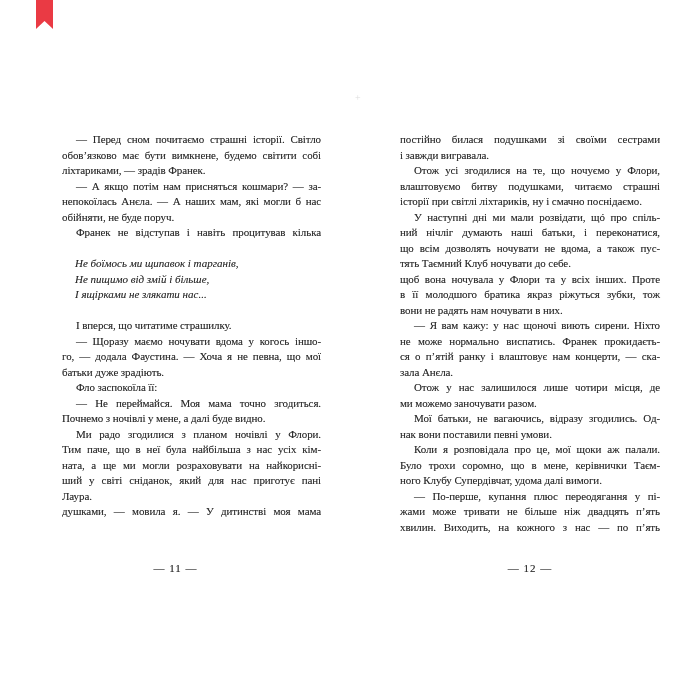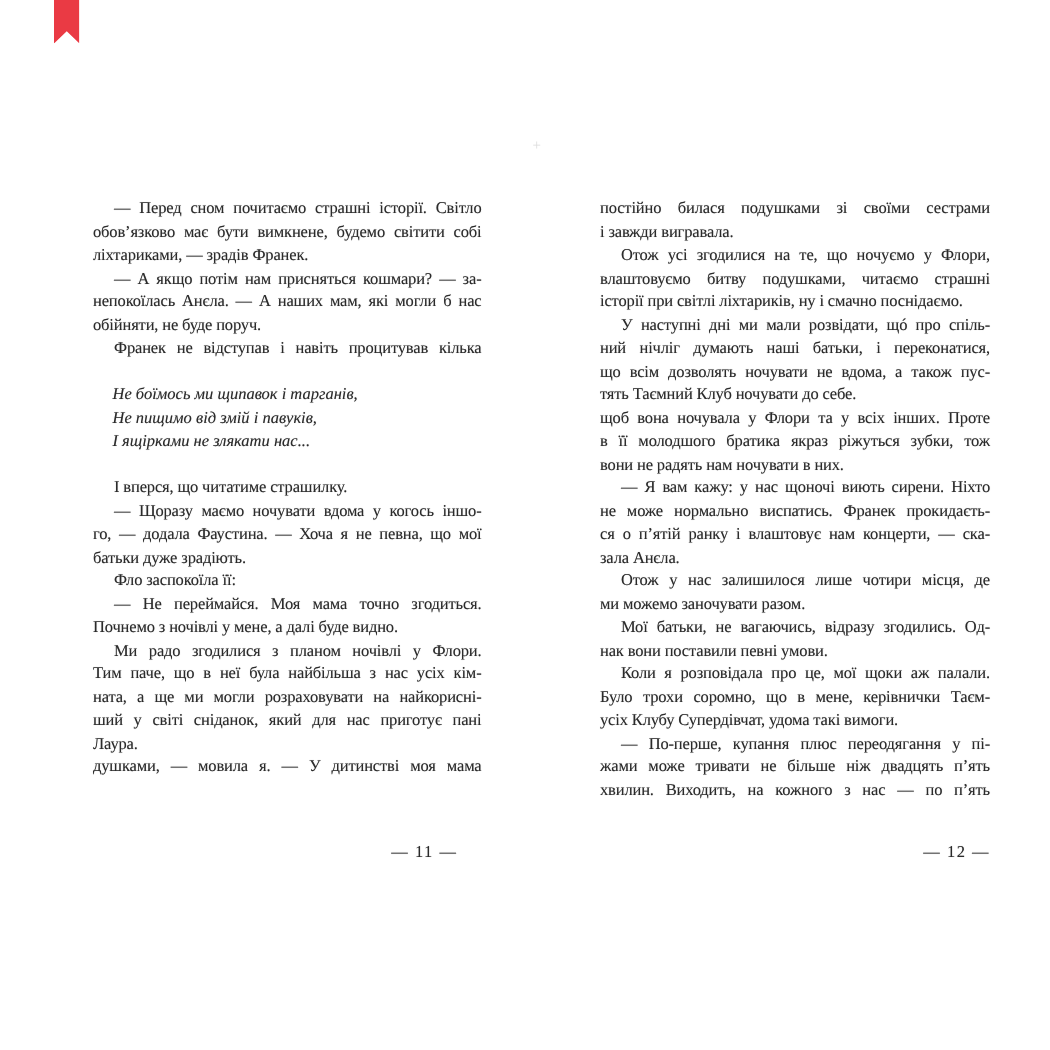--- a/index.html
+++ b/index.html
@@ -23,21 +23,21 @@
     height:15.5px; line-height:15.5px; font-size:11px;
     letter-spacing:-0.1px;
     white-space:nowrap; overflow:visible;
     text-shadow:0 0 0.5px rgba(50,50,50,0.45);
   }
   .just { text-align:justify; text-align-last:justify; }
   .ind   { padding-left:14px; }
   .verse { font-style:italic; padding-left:13px; letter-spacing:0; }
   .blank { height:15.5px; }
   .pagenum {
-    position:absolute; top:562px; text-align:right; font-size:11px;
+    position:absolute; top:562px; text-align:center; font-size:11px;
     letter-spacing:1px;
     text-shadow:0 0 0.5px rgba(50,50,50,0.45);
   }
   .pn-left  { left:46px;  width:259px; }
   .pn-right { left:400px; width:260px; }
 </style>
 </head>
 <body>
 
 <div class="spread" style="background: rgb(255, 255, 255); color: rgb(43, 43, 43);">
@@ -49,21 +49,21 @@
   <div class="textcol col-left" id="col-left">
       <div class="line just ind">— Перед сном почитаємо страшні історії. Світло</div>
       <div class="line just">обов’язково має бути вимкнене, будемо світити собі</div>
       <div class="line">ліхтариками, — зрадів Франек.</div>
       <div class="line just ind">— А якщо потім нам присняться кошмари? — за-</div>
       <div class="line just">непокоїлась Анєла. — А наших мам, які могли б нас</div>
       <div class="line">обійняти, не буде поруч.</div>
       <div class="line just ind">Франек не відступав і навіть процитував кілька</div>
       <div class="line blank"></div>
       <div class="line verse">Не боїмось ми щипавок і тарганів,</div>
-      <div class="line verse">Не пищимо від змій і павуків,</div>
+      <div class="line verse">Не пищимо від змій і більше,</div>
       <div class="line verse">І ящірками не злякати нас...</div>
       <div class="line blank"></div>
       <div class="line ind">І вперся, що читатиме страшилку.</div>
       <div class="line just ind">— Щоразу маємо ночувати вдома у когось іншо-</div>
       <div class="line just">го, — додала Фаустина. — Хоча я не певна, що мої</div>
       <div class="line">батьки дуже зрадіють.</div>
       <div class="line ind">Фло заспокоїла її:</div>
       <div class="line just ind">— Не переймайся. Моя мама точно згодиться.</div>
       <div class="line">Почнемо з ночівлі у мене, а далі буде видно.</div>
       <div class="line just ind">Ми радо згодилися з планом ночівлі у Флори.</div>
@@ -90,21 +90,21 @@
       <div class="line just ind">— Я вам кажу: у нас щоночі виють сирени. Ніхто</div>
       <div class="line just">не може нормально виспатись. Франек прокидаєть-</div>
       <div class="line just">ся о п’ятій ранку і влаштовує нам концерти, — ска-</div>
       <div class="line">зала Анєла.</div>
       <div class="line just ind">Отож у нас залишилося лише чотири місця, де</div>
       <div class="line">ми можемо заночувати разом.</div>
       <div class="line just ind">Мої батьки, не вагаючись, відразу згодились. Од-</div>
       <div class="line">нак вони поставили певні умови.</div>
       <div class="line just ind">Коли я розповідала про це, мої щоки аж палали.</div>
       <div class="line just">Було трохи соромно, що в мене, керівнички Таєм-</div>
-      <div class="line">усіх Клубу Супердівчат, удома такі вимоги.</div>
+      <div class="line">ного Клубу Супердівчат, удома далі вимоги.</div>
       <div class="line just ind">— По-перше, купання плюс переодягання у пі-</div>
       <div class="line just">жами може тривати не більше ніж двадцять п’ять</div>
       <div class="line just">хвилин. Виходить, на кожного з нас — по п’ять</div>
     </div>
 
   <div class="pagenum pn-left">— 11 —</div>
 
   <div class="pagenum pn-right">— 12 —</div>
 
 </div>

